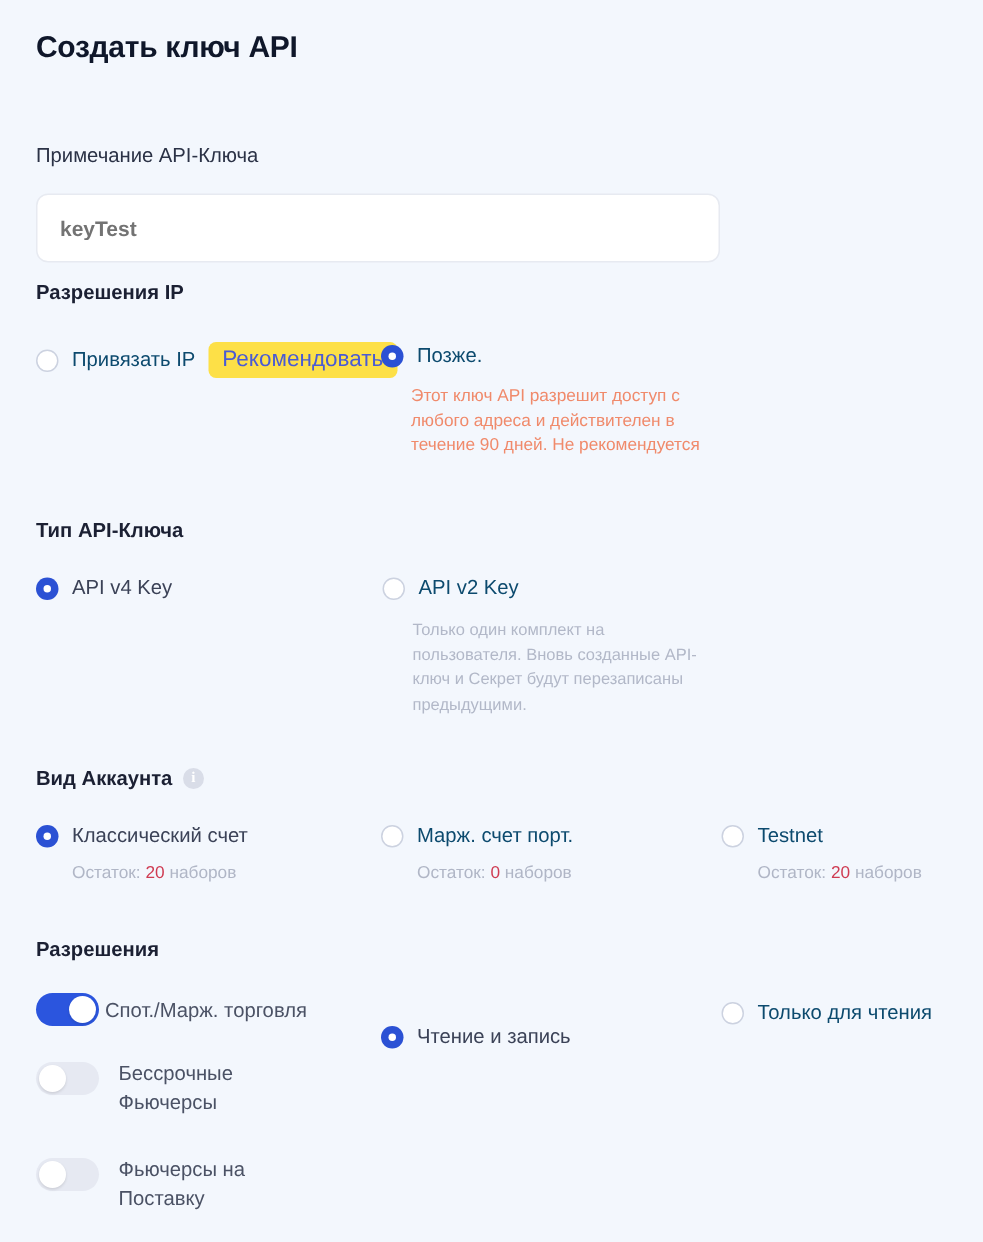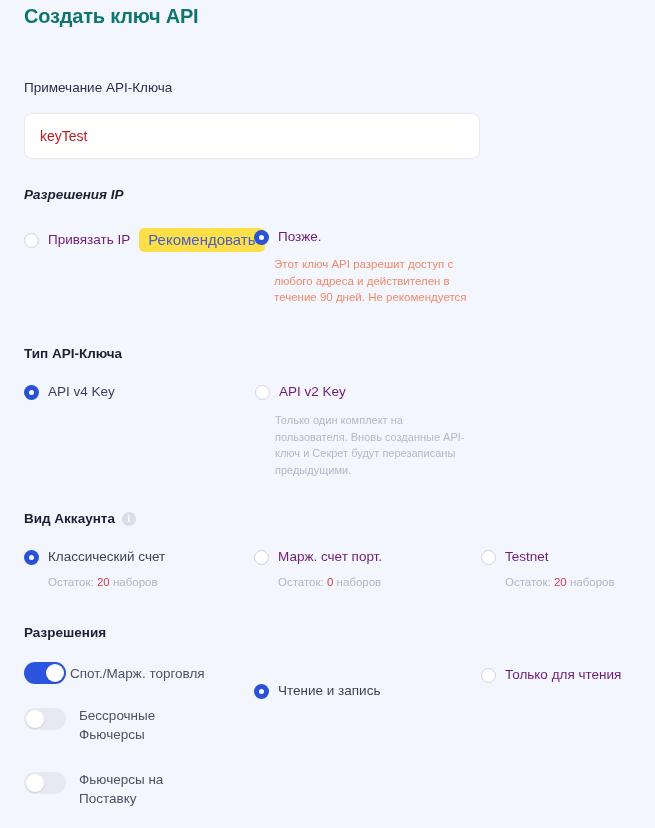--- a/index.html
+++ b/index.html
@@ -15,23 +15,23 @@
     width: 655px;
     height: 828px;
     background: #f3f7fd;
     padding: 0 24px;
   }
 
   
   .page-title {
     font-size: 20px;
     font-weight: bold;
-    color: #0f766e;
+    color: #0f172a;
     letter-spacing: -0.2px;
-    padding-top: 2px;
+    padding-top: 18px;
     line-height: 28px;
   }
 
   
   .section-heading {
     font-size: 13.5px;
     font-weight: bold;
     color: #1b2033;
     line-height: 18px;
     display: flex;
@@ -48,23 +48,24 @@
   }
   .text-input {
     margin-top: 16px;
     width: 456px;
     height: 46px;
     background: #ffffff;
     border: 1px solid #e7eaf1;
     border-radius: 8px;
     font-family: "Liberation Sans", sans-serif;
     font-size: 14px;
-    color: #b91c1c;
+    color: #737373;
     padding: 0 15px;
     outline: none;
+    font-weight: bold;
   }
 
   
   .radio {
     width: 15px;
     height: 15px;
     border-radius: 50%;
     border: 1.4px solid #ccd2e0;
     background: #fff;
     flex: 0 0 auto;
@@ -78,21 +79,21 @@
     content: "";
     position: absolute;
     left: 50%; top: 50%;
     width: 5px; height: 5px;
     margin: -2.5px 0 0 -2.5px;
     border-radius: 50%;
     background: #ffffff;
   }
   .radio-row { display: flex; align-items: center; gap: 9px; }
   .radio-label { font-size: 13.5px; color: #3b4257; line-height: 18px; white-space: nowrap; }
-  .radio-label.muted { color: #701a75; text-align: center; }
+  .radio-label.muted { color: #0c4a6e; text-align: center; }
 
   
   .badge {
     background: #fde047;
     color: #4a5bd4;
     font-size: 15px;
     line-height: 14px;
     padding: 5px 9px;
     border-radius: 5px;
     white-space: nowrap;
@@ -170,21 +171,21 @@
 <div class="page">
 
   
   <h1 class="page-title">Создать ключ API</h1>
 
   
   <div class="field-label">Примечание API-Ключа</div>
   <input class="text-input" type="text" value="keyTest" style="">
 
   
-  <div class="sec" style="top:186px;font-style:italic;">
+  <div class="sec" style="top:186px;">
     <div class="section-heading">Разрешения IP</div>
   </div>
 
   <div class="sec" style="top:228px;">
     <div class="radio-row">
       <span class="radio"></span>
       <span class="radio-label muted">Привязать IP</span>
       <span class="badge">Рекомендовать</span>
     </div>
   </div>

